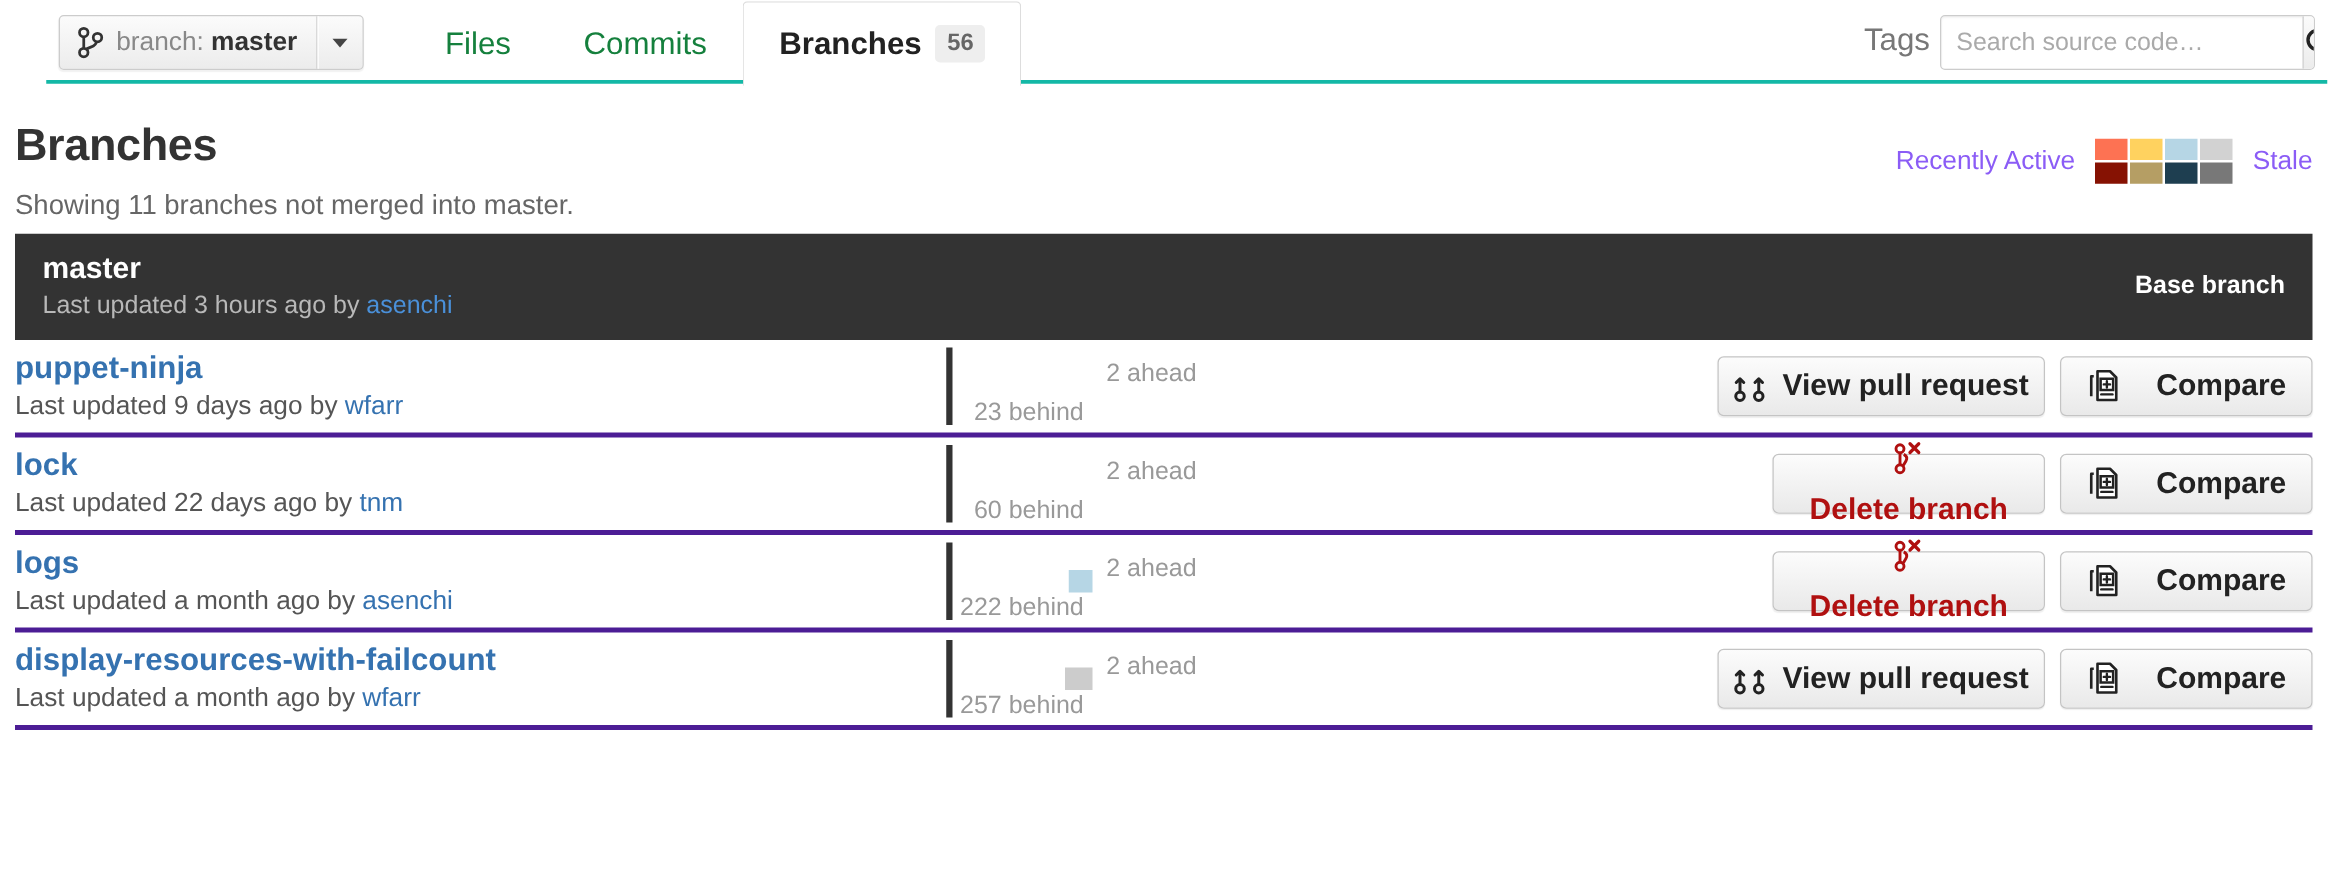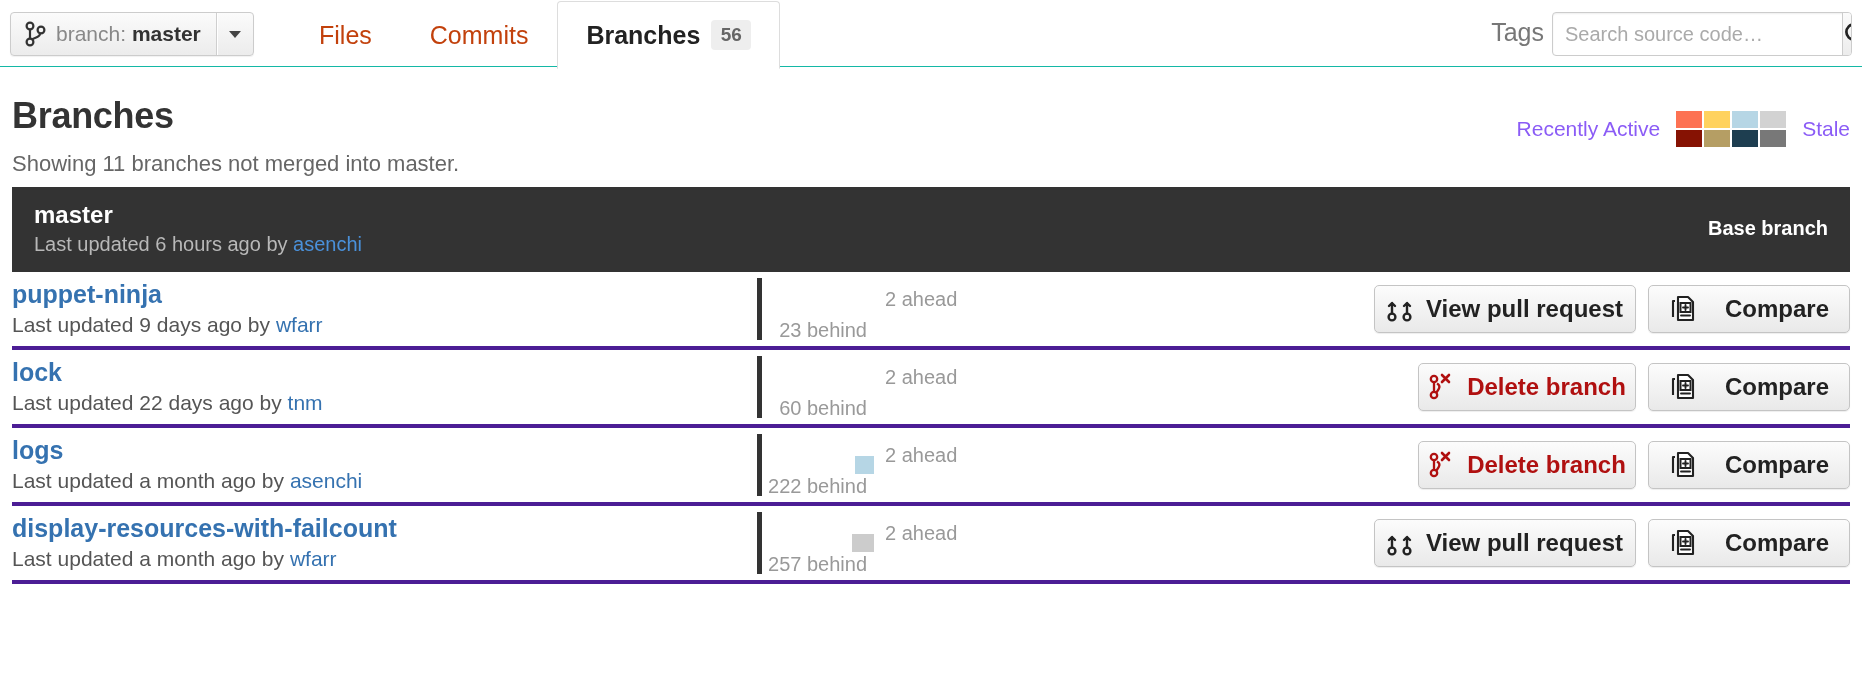--- a/index.html
+++ b/index.html
@@ -9,22 +9,23 @@
     background: #ffffff;
     font-family: "Liberation Sans", sans-serif;
     -webkit-font-smoothing: antialiased;
     overflow: hidden;
   }
 
   
   .header {
     position: relative;
     height: 67px;
-    border-bottom: 1px solid #14b8a6;
+    border-bottom: 3px solid #14b8a6;
     background: #ffffff;
+    margin-left: 37px;
   }
 
   .branch-select {
     position: absolute;
     left: 10px; top: 12px;
     height: 44px;
     display: flex;
     align-items: stretch;
     border: 1px solid #cccccc;
     border-radius: 4px;
@@ -63,21 +64,21 @@
     height: 68px;
     display: flex;
     align-items: stretch;
   }
   .tab {
     display: flex;
     align-items: center;
     gap: 11px;
     padding: 0 28px;
     font-size: 25px;
-    color: #c2410c;
+    color: #15803d;
     cursor: pointer;
     border: 1px solid transparent;
     border-bottom: none;
     margin-top: 1px;
   }
   .tab.active {
     color: #222222;
     font-weight: bold;
     background: #ffffff;
     border: 1px solid #dddddd;
@@ -291,21 +292,21 @@
     border-radius: 5px;
     background: linear-gradient(to bottom, #fcfcfc 0%, #e9e9e9 100%);
     box-shadow: 0 1px 1px rgba(0,0,0,.07);
     font-size: 24px;
     font-weight: bold;
     color: #222222;
     cursor: pointer;
     white-space: nowrap;
     font-family: "Liberation Sans", sans-serif;
   }
-  .btn.danger { color: #b01010; }
+  .btn.danger { color: #b01010; flex-direction: column; }
   .btn-pr { width: 262px; }
   .btn-del { width: 218px; }
   .btn-cmp { width: 202px; justify-content: space-between; }
 
   svg { display: block; }
 </style>
 </head>
 <body>
 
 <div class="header">
@@ -376,21 +377,21 @@
       </span>
     <span class="legend-label">Stale</span>
   </div>
 </div>
 
 <div class="branch-list">
 
   <div class="row-master">
     <div class="rm-left">
       <div class="rm-name">master</div>
-      <div class="rm-meta"><span>Last updated 6 hours ago by </span><a>asenchi</a></div>
+      <div class="rm-meta"><span>Last updated 3 hours ago by </span><a>asenchi</a></div>
     </div>
     <div class="rm-base">Base branch</div>
   </div>
 
   <div id="rows">
       <div class="branch-row">
         <div class="br-info"><a class="br-name">puppet-ninja</a><div class="br-meta"><span>Last updated 9 days ago by </span><a>wfarr</a></div></div>
         <div class="gauge">
           <span class="behind-label">23 behind</span>
           <span class="divider"></span>

